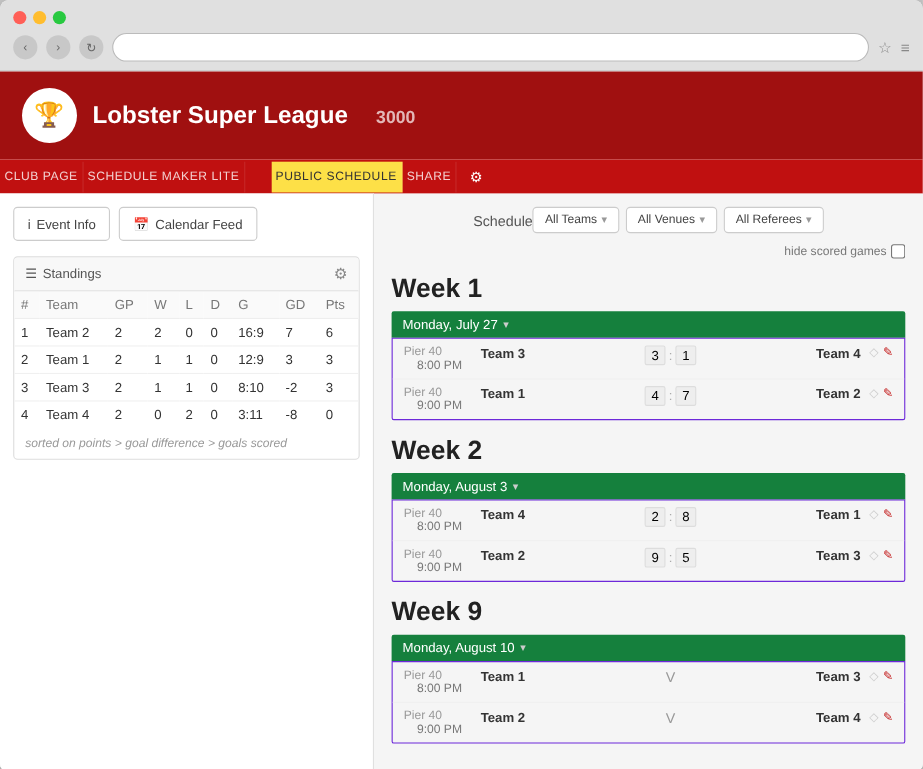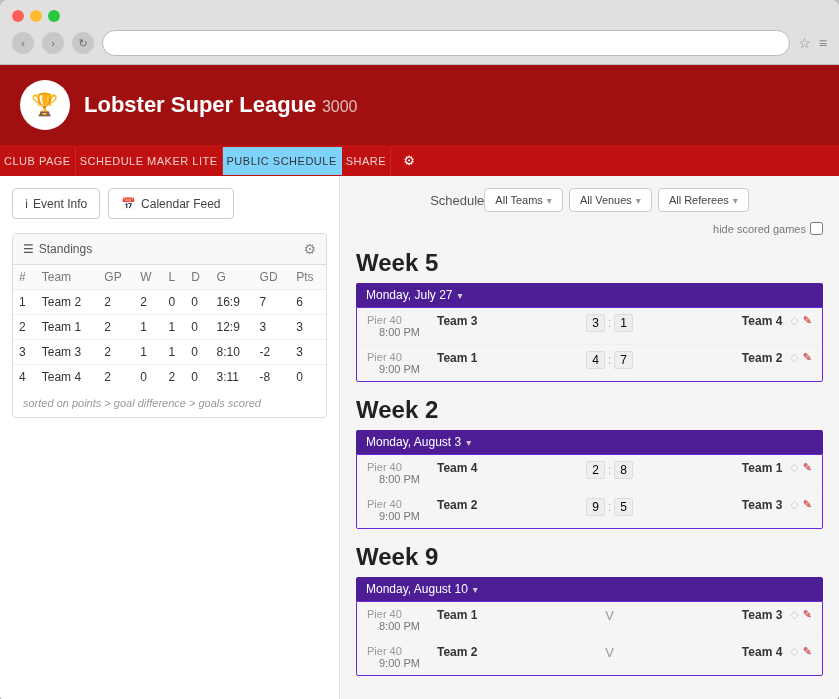--- a/index.html
+++ b/index.html
@@ -79,42 +79,43 @@
       color: #a01010;
     }
     .league-title {
       color: white;
       font-size: 22px;
       font-weight: bold;
     }
     .league-number {
       color: rgba(255,255,255,0.7);
       font-size: 16px;
-      font-weight: normal;
-      margin-left: 2px;
+      font-weight: bold;
+      margin-left: 22px;
     }
     
     .nav-tabs {
       background: #c01010;
       display: flex;
       align-items: center;
     }
     .nav-tab {
       padding: 8px 4px;
       color: rgba(255,255,255,0.8);
       font-size: 11px;
       font-weight: normal;
       text-transform: uppercase;
       cursor: pointer;
       letter-spacing: 0.5px;
       border-right: 1px solid rgba(255,255,255,0.1);
     }
     .nav-tab.active {
-      background: #7dd3fc;
+      background: #fde047;
       color: #333;
+      margin-left: 24px;
     }
     .nav-tab-icon {
       padding: 8px 12px;
       color: white;
       cursor: pointer;
     }
     
     .main-layout {
       display: flex;
       background: #f5f5f5;
@@ -229,21 +230,21 @@
       margin-bottom: 6px;
     }
     .hide-scored input[type=checkbox] { margin: 0; }
     .week-heading {
       font-size: 24px;
       font-weight: bold;
       color: #222;
       margin: 14px 0 6px;
     }
     .day-header {
-      background: #4c1d95;
+      background: #15803d;
       color: white;
       padding: 5px 10px;
       font-size: 12px;
       display: flex;
       align-items: center;
       gap: 5px;
       border-radius: 2px 2px 0 0;
     }
     .score-vs {
       color: #999;
@@ -425,21 +426,21 @@
             </button>
           </div>
         </div>
         <div class="hide-scored">
           <span>hide scored games</span>
           <input type="checkbox" style="">
         </div>
 
         <div id="schedule-container">
             <div class="week-section">
-              <div class="week-heading">Week 5</div>
+              <div class="week-heading">Week 1</div>
               <div class="day-header">
                 <span>Monday, July 27</span> 
                 <span style="font-size:10px;color:#ccc;">▾</span>
               </div>
               <div class="game-block">
                 <div class="game-inner-row">
         <div class="gi-left">
           <div class="gi-venue venue-label">Pier 40</div>
           <div class="gi-time">8:00 PM</div>
         </div>

